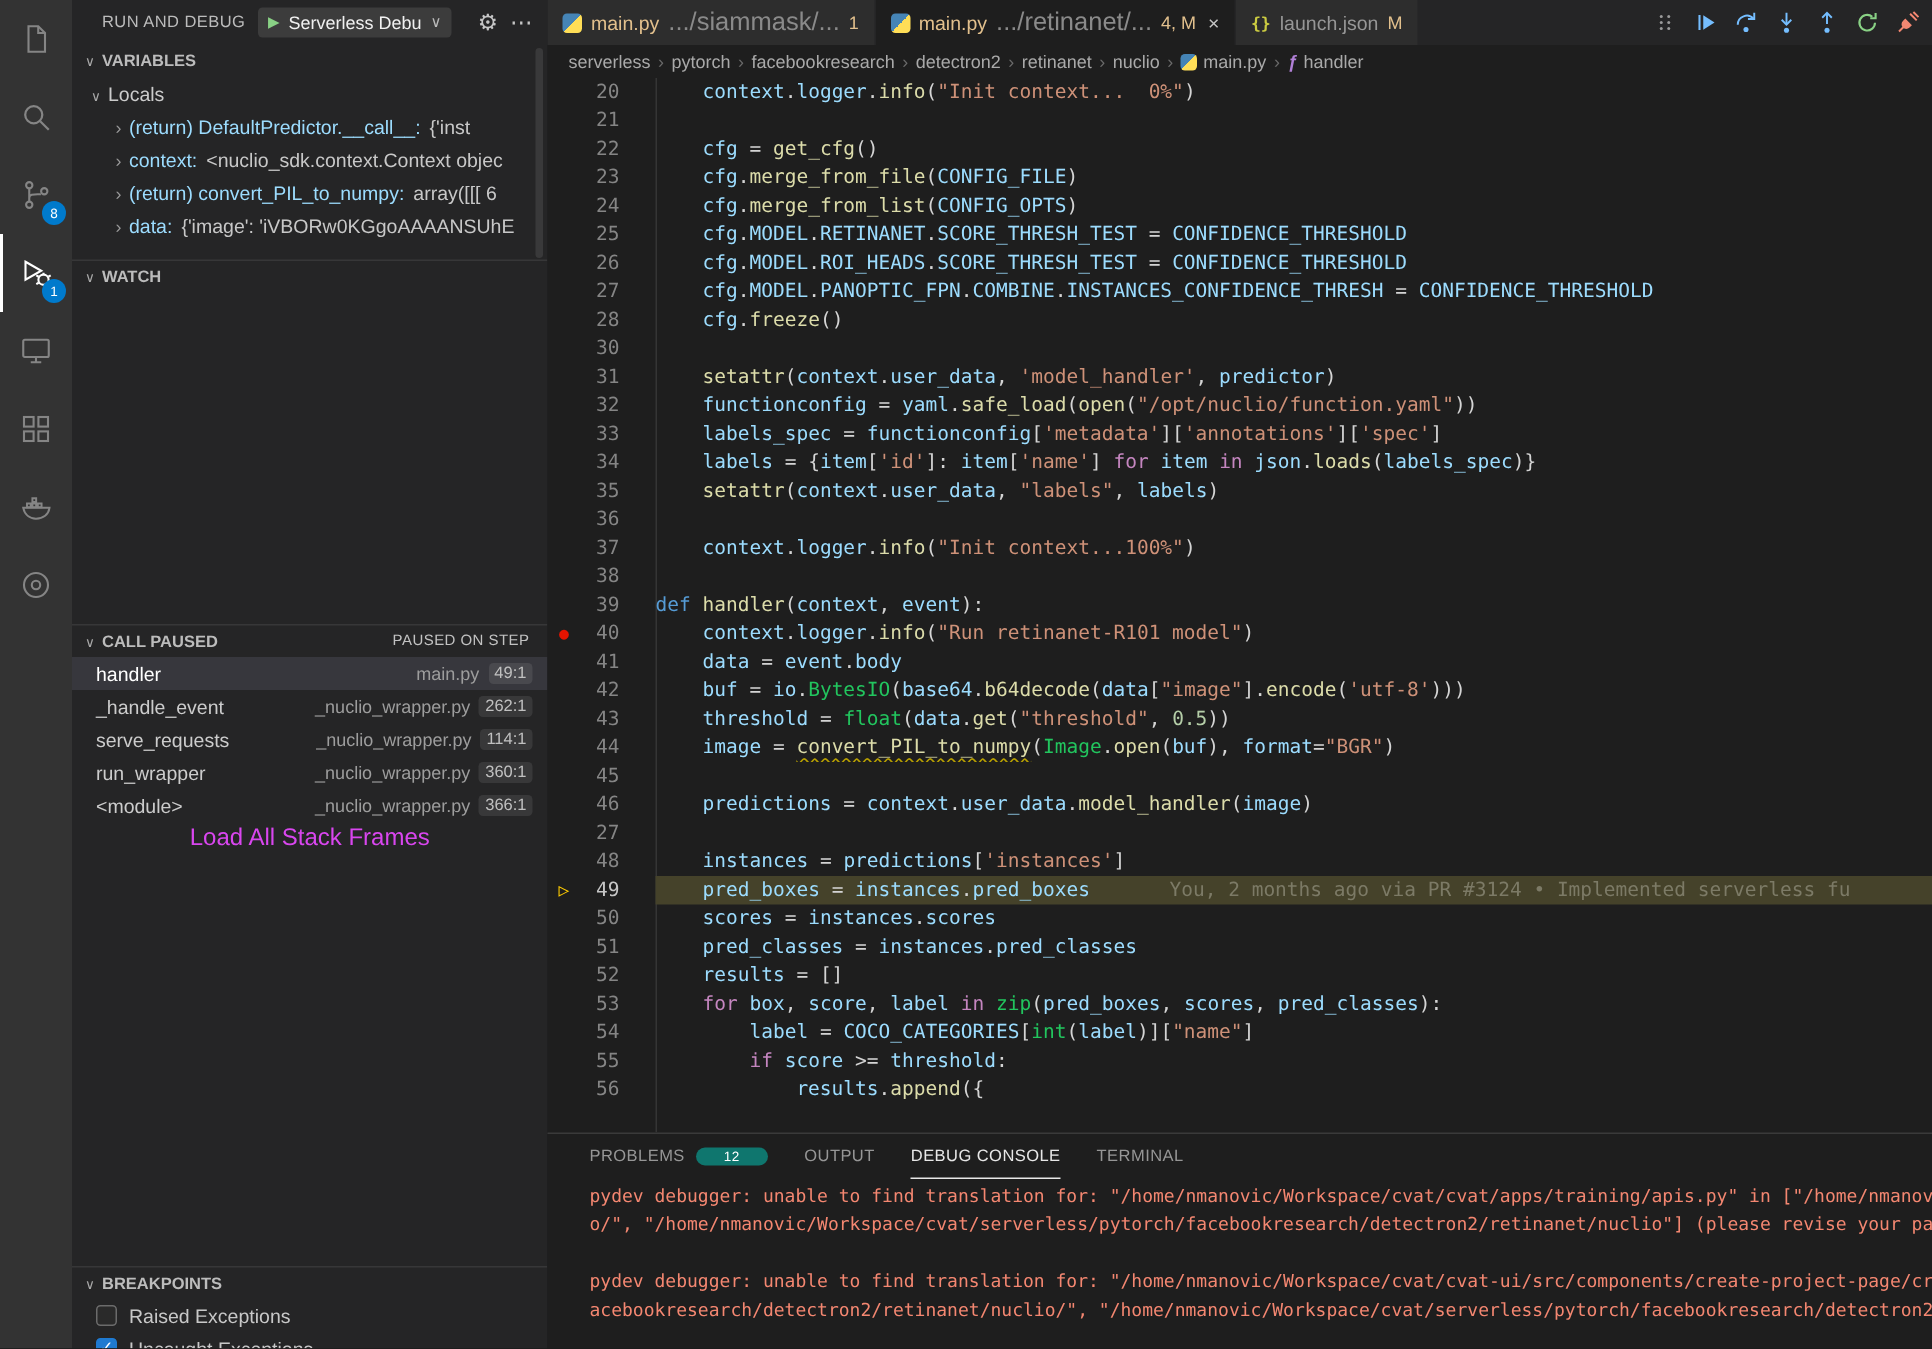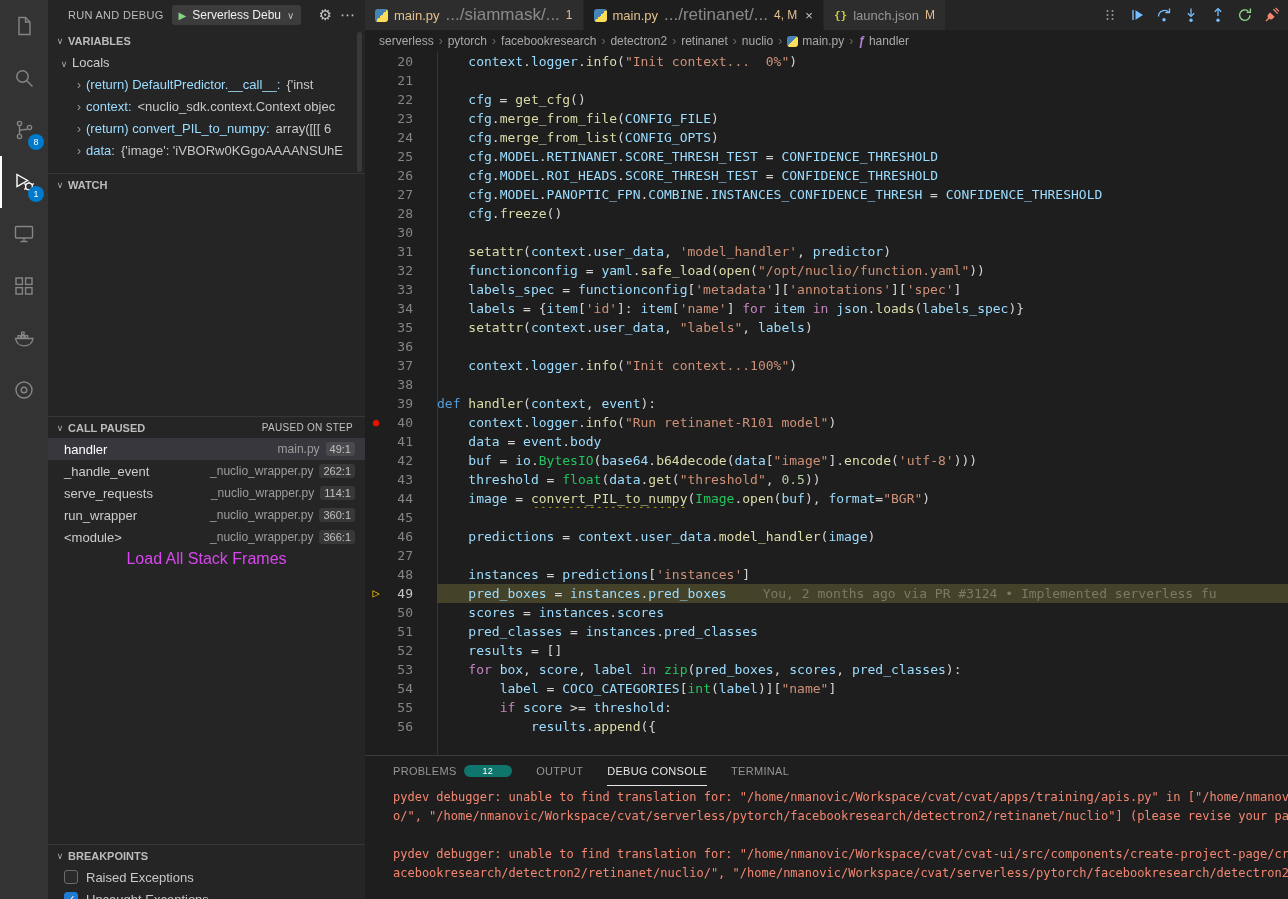--- a/index.html
+++ b/index.html
@@ -77,21 +77,21 @@
   .cl{display:flex;height:19px;line-height:19px;white-space:pre;position:relative;}
   .glyph{width:22px;flex:none;text-align:center;color:#e51400;font-size:11px;cursor:pointer;}
   .cl.cur .glyph{color:#ffcc00;font-size:12px;font-weight:bold;}
   .lnum{width:26px;flex:none;text-align:right;color:#858585;margin-right:24px;}
   .cl.cur .lnum{color:#c6c6c6;}
   .ltext{flex:1;min-width:0;overflow:hidden;cursor:text;}
   .cl.cur .ltext{background:#45422a;}
   .tk-p{color:#d4d4d4;} .tk-k{color:#569cd6;} .tk-c{color:#c586c0;} .tk-f{color:#dcdcaa;}
   .tk-v{color:#9cdcfe;} .tk-s{color:#ce9178;} .tk-n{color:#b5cea8;} .tk-cl{color:#22c55e;}
   .tk-fw{color:#dcdcaa;text-decoration:underline wavy #b8a000 1px;text-underline-offset:3px;}
-  .blame{color:#7c7a66;margin-left:36px;}
+  .blame{color:#7c7a66;margin-left:53px;}
   
   .panel{position:absolute;left:0;right:0;bottom:0;height:144px;border-top:1px solid #3a3a3a;background:#1e1e1e;}
   .ptabs{height:30px;display:flex;align-items:flex-end;gap:24px;padding-left:28px;}
   .ptab{font-size:11px;color:#969696;display:flex;gap:7px;align-items:center;height:100%;cursor:pointer;letter-spacing:.3px;}
   .ptab.active{color:#e7e7e7;border-bottom:1px solid #e7e7e7;}
   .pt-badge{background:#0f766e;border-radius:9px;padding:1px 19px;font-size:9px;color:#ffffff;}
   .console{position:absolute;top:32px;left:28px;right:0;bottom:0;overflow:hidden;
            font-family:"DejaVu Sans Mono",monospace;font-size:12px;line-height:19px;color:#f48771;white-space:pre;}
   .con-line{height:19px;}
   .con-line.gap{margin-top:19px;}

